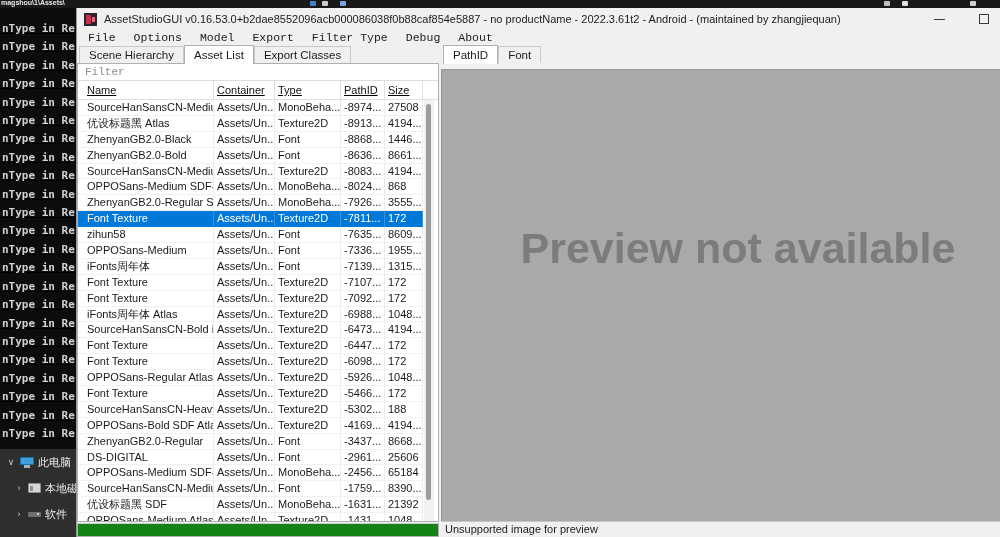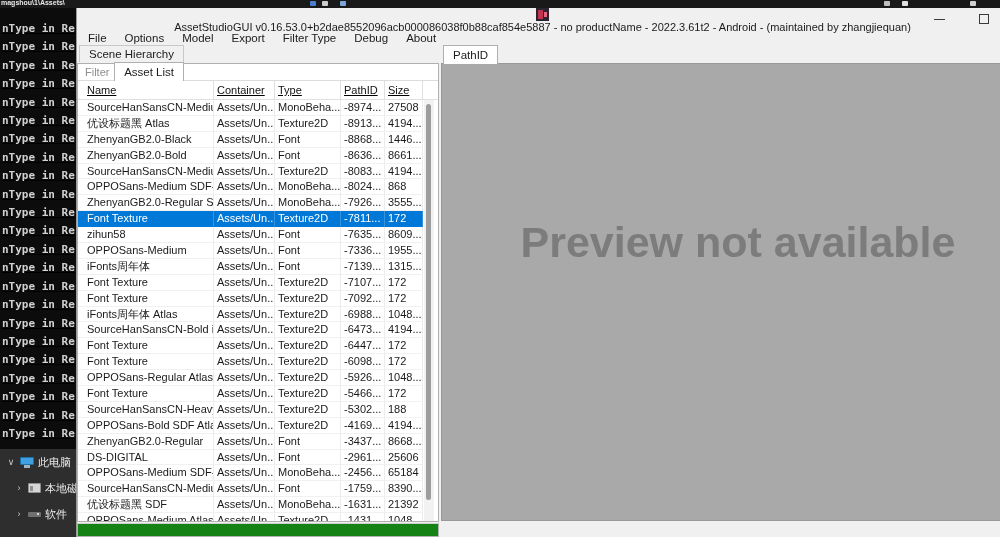--- a/index.html
+++ b/index.html
@@ -33,49 +33,49 @@
     border-radius:1px; position:relative; }
   .disk-icon::after { content:""; position:absolute; left:1px; top:2px; width:3px; height:5px; background:#8f8f8f; }
   .drive-icon { width:13px; height:5px; background:#6f6f6f; border-radius:1px; position:relative; }
   .drive-icon::after { content:""; position:absolute; right:2px; top:1px; width:2px; height:2px; background:#cfcfcf; }
 
   
   #app-window { left:76px; top:8px; width:924px; height:529px; background:#f0f0f0;
     border-left:1px solid #9b9b9b; overflow:hidden; }
 
   #titlebar { position:absolute; left:0; top:0; width:924px; height:22px; background:#f0f0f0;
-    display:flex; align-items:center;flex-direction:column; }
+    display:flex; align-items:center; }
   #app-icon { width:13px; height:13px; margin-left:7px; background:#2b2330; position:relative; flex:none; }
   #app-icon::before { content:""; position:absolute; left:2px; top:2px; width:5px; height:9px; background:#c1334e; }
   #app-icon::after { content:""; position:absolute; left:8px; top:4px; width:3px; height:5px; background:#e8647c; }
   #title-text { font-size:11px; color:#1b1b1b; margin-left:7px; white-space:nowrap; }
   .cap-btn { position:absolute; top:0; width:45px; height:22px; }
   #btn-min { left:840px; } #btn-max { left:885px; }
   #btn-min .glyph { position:absolute; left:17px; top:11px; width:11px; height:1px; background:#3c3c3c; }
   #btn-max .glyph { position:absolute; left:17px; top:6px; width:10px; height:10px; border:1px solid #3c3c3c; }
 
   #menubar { position:absolute; left:0; top:22px; width:924px; height:16px; display:flex;
     align-items:center; padding-left:2px; }
-  .menu-item { font-size:11.5px; color:#1b1b1b; padding:0 9px; line-height:16px; }
-
-  
-  .tabstrip { position:absolute; display:flex; align-items:flex-end; height:18px;flex-direction:column; }
+  .menu-item { font-size:11.5px; color:#1b1b1b; padding:0 9px; line-height:16px;font-family:Liberation Mono, monospace; }
+
+  
+  .tabstrip { position:absolute; display:flex; align-items:center; height:18px; }
   .tab { font-size:11.5px; color:#1b1b1b; padding:2px 9px 2px 9px; border:1px solid #c9c9c9;
     border-bottom:none; background:#f0f0f0; height:17px; line-height:13px; }
   .tab.active { background:#ffffff; height:19px; line-height:15px; border-color:#b0b0b0;
     position:relative; z-index:3; }
 
   
   #left-panel { left:0; top:37px; width:362px; height:492px; }
   #left-tabs { left:2px; top:0; }
   #left-page { position:absolute; left:0; top:18px; width:362px; height:459px; background:#fff;
     border:1px solid #b0b0b0; overflow:hidden; }
   #filter-input { position:absolute; left:0; top:0; width:360px; height:17px; border:none;
     border-bottom:1px solid #dcdcdc; padding:0 0 0 7px; font-size:11px; color:#333;
-    font-family:Liberation Sans, sans-serif; outline:none; }
+    font-family:Liberation Mono, monospace; outline:none; }
   #filter-input::placeholder { color:#8d8d8d; opacity:1; }
   #table-header { position:absolute; left:0; top:17px; width:360px; height:19px; background:#fff;
     display:flex; border-bottom:1px solid #e0e0e0;text-decoration:underline; }
   .hcell { font-size:11px; color:#111; line-height:18px; border-right:1px solid #e0e0e0;
     padding-left:3px; overflow:hidden; white-space:nowrap; flex:none; }
   #table-rows { position:absolute; left:0; top:36px; width:360px; height:423px; overflow:hidden; }
   .trow { display:flex; height:15.9px; background:#fff; }
   .tcell { font-size:11px; color:#1a1a1a; line-height:15.5px; white-space:nowrap; overflow:hidden;
     border-right:1px solid #ececec; border-bottom:1px solid #f1f1f1; padding-left:3px; flex:none; }
   .c0 { width:136px; padding-left:9px; } .c1 { width:61px; } .c2 { width:66px; }
@@ -84,21 +84,21 @@
     border-bottom-color:#0078d7; }
   #vscroll { position:absolute; left:346px; top:36px; width:10px; height:423px; background:#f2f2f2; }
   #vscroll-thumb { position:absolute; left:2px; top:4px; width:5px; height:396px;
     background:#9d9d9d; border-radius:3px; }
   #progress-bar { position:absolute; left:0; top:478px; width:362px; height:14px;
     background:#148214; border:1px solid #b0b0b0; border-top-color:#cfcfcf; }
 
   
   #right-panel { left:364px; top:37px; width:560px; height:492px; }
   #right-tabs { left:2px; top:0; }
-  #preview-canvas { position:absolute; left:0; top:18px; width:560px; height:458px;
+  #preview-canvas { position:absolute; left:0; top:24px; width:560px; height:458px;
     background:#a9a9a9; border:1px solid #989898; overflow:hidden; }
   #preview-msg { margin-top:150px; padding-left:34px; width:100%; text-align:center;
     font-size:43px; font-weight:bold; color:#7c7c7c; line-height:57px; }
   #status-bar { position:absolute; left:0; top:476px; width:560px; height:16px; background:#f0f0f0;
     border-top:1px solid #c6c6c6; }
   #status-text { font-size:11px; color:#1b1b1b; line-height:15px; padding-left:4px; white-space:nowrap; }
 </style>
 </head>
 <body>
 
@@ -398,15 +398,18 @@
   </div>
 
   <div id="right-panel" class="abs">
     <div id="right-tabs" class="tabstrip">
         <div class="tab active">PathID</div>
         <div class="tab">Font</div>
       </div>
     <div id="preview-canvas">
       <div id="preview-msg">Preview not available</div>
     </div>
+    <div id="status-bar">
+      <div id="status-text">Unsupported image for preview</div>
+    </div>
   </div>
 
 </div>
 
 </body></html>

